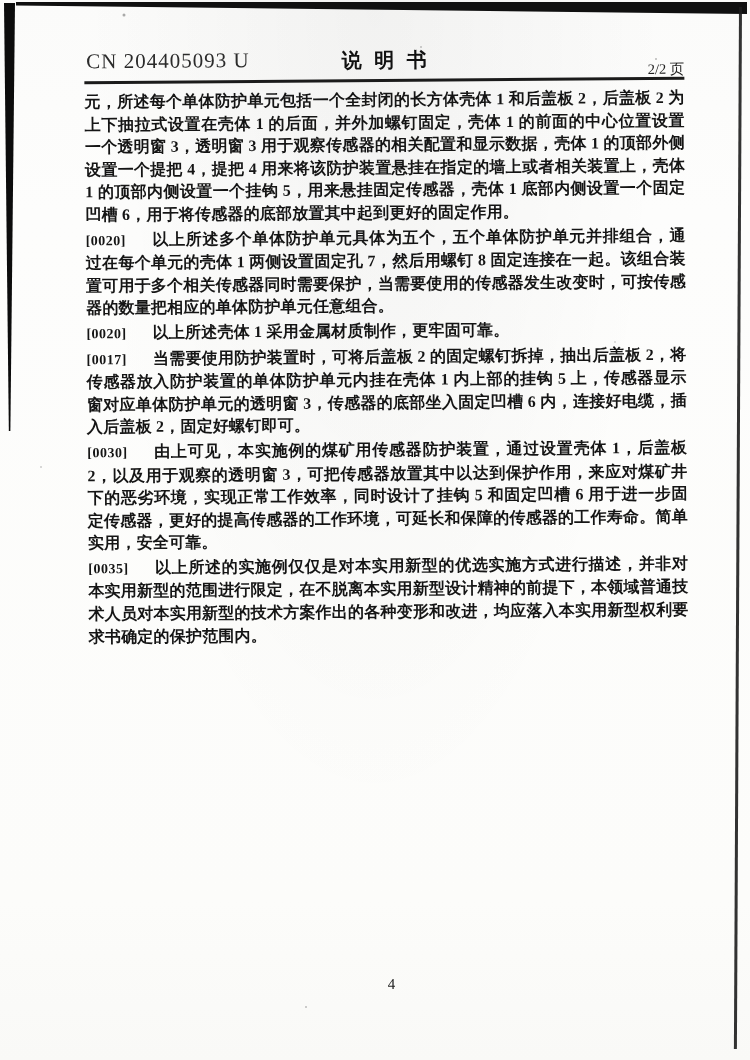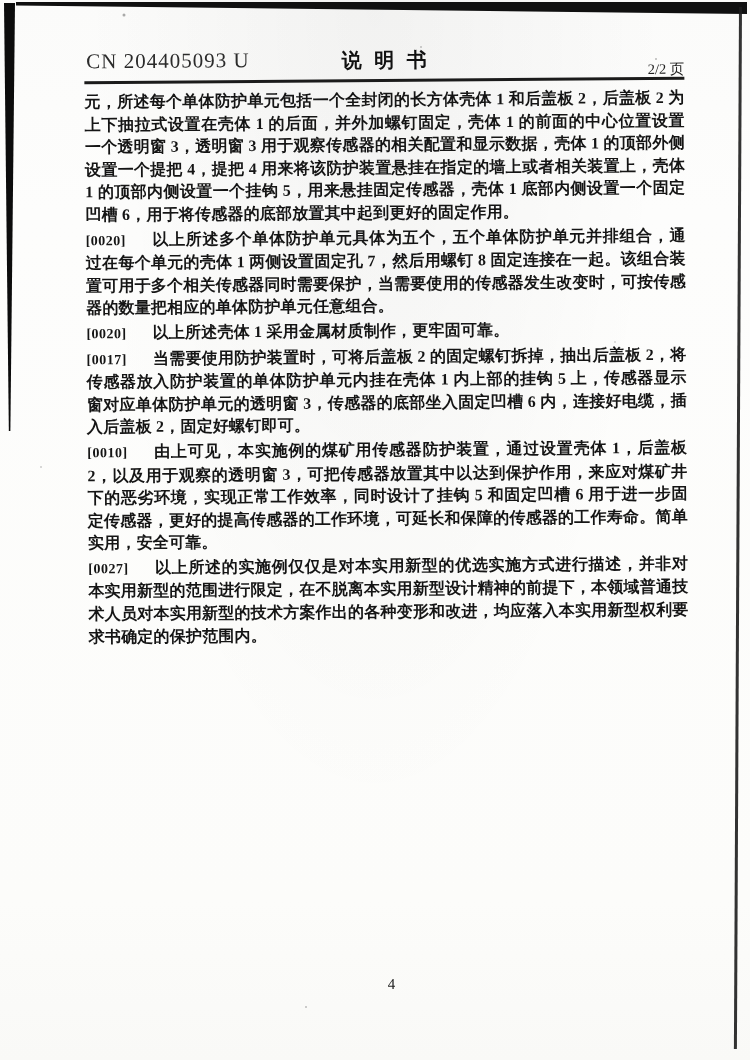--- a/index.html
+++ b/index.html
@@ -110,22 +110,22 @@
     <div class="bodytext">
 
       <p class="para"><span>元，所述每个单体防护单元包括一个全封闭的长方体壳体 1 和后盖板 2，后盖板 2 为上下抽拉式设置在壳体 1 的后面，并外加螺钉固定，壳体 1 的前面的中心位置设置一个透明窗 3，透明窗 3 用于观察传感器的相关配置和显示数据，壳体 1 的顶部外侧设置一个提把 4，提把 4 用来将该防护装置悬挂在指定的墙上或者相关装置上，壳体 1 的顶部内侧设置一个挂钩 5，用来悬挂固定传感器，壳体 1 底部内侧设置一个固定凹槽 6，用于将传感器的底部放置其中起到更好的固定作用。</span></p>
 
       <p class="para"><span class="plabel">[0020]</span><span>以上所述多个单体防护单元具体为五个，五个单体防护单元并排组合，通过在每个单元的壳体 1 两侧设置固定孔 7，然后用螺钉 8 固定连接在一起。该组合装置可用于多个相关传感器同时需要保护，当需要使用的传感器发生改变时，可按传感器的数量把相应的单体防护单元任意组合。</span></p>
 
       <p class="para"><span class="plabel">[0020]</span><span>以上所述壳体 1 采用金属材质制作，更牢固可靠。</span></p>
 
       <p class="para"><span class="plabel">[0017]</span><span>当需要使用防护装置时，可将后盖板 2 的固定螺钉拆掉，抽出后盖板 2，将传感器放入防护装置的单体防护单元内挂在壳体 1 内上部的挂钩 5 上，传感器显示窗对应单体防护单元的透明窗 3，传感器的底部坐入固定凹槽 6 内，连接好电缆，插入后盖板 2，固定好螺钉即可。</span></p>
 
-      <p class="para"><span class="plabel">[0010]</span><span>由上可见，本实施例的煤矿用传感器防护装置，通过设置壳体 1，后盖板 2，以及用于观察的透明窗 3，可把传感器放置其中以达到保护作用，来应对煤矿井下的恶劣环境，实现正常工作效率，同时设计了挂钩 5 和固定凹槽 6 用于进一步固定传感器，更好的提高传感器的工作环境，可延长和保障的传感器的工作寿命。简单实用，安全可靠。</span></p>
+      <p class="para"><span class="plabel">[0030]</span><span>由上可见，本实施例的煤矿用传感器防护装置，通过设置壳体 1，后盖板 2，以及用于观察的透明窗 3，可把传感器放置其中以达到保护作用，来应对煤矿井下的恶劣环境，实现正常工作效率，同时设计了挂钩 5 和固定凹槽 6 用于进一步固定传感器，更好的提高传感器的工作环境，可延长和保障的传感器的工作寿命。简单实用，安全可靠。</span></p>
 
-      <p class="para"><span class="plabel">[0027]</span><span>以上所述的实施例仅仅是对本实用新型的优选实施方式进行描述，并非对本实用新型的范围进行限定，在不脱离本实用新型设计精神的前提下，本领域普通技术人员对本实用新型的技术方案作出的各种变形和改进，均应落入本实用新型权利要求书确定的保护范围内。</span></p>
+      <p class="para"><span class="plabel">[0035]</span><span>以上所述的实施例仅仅是对本实用新型的优选实施方式进行描述，并非对本实用新型的范围进行限定，在不脱离本实用新型设计精神的前提下，本领域普通技术人员对本实用新型的技术方案作出的各种变形和改进，均应落入本实用新型权利要求书确定的保护范围内。</span></p>
 
     </div>
 
     <div class="footer"><span>4</span></div>
 
   </div>
 </div>
 
 </body></html>

